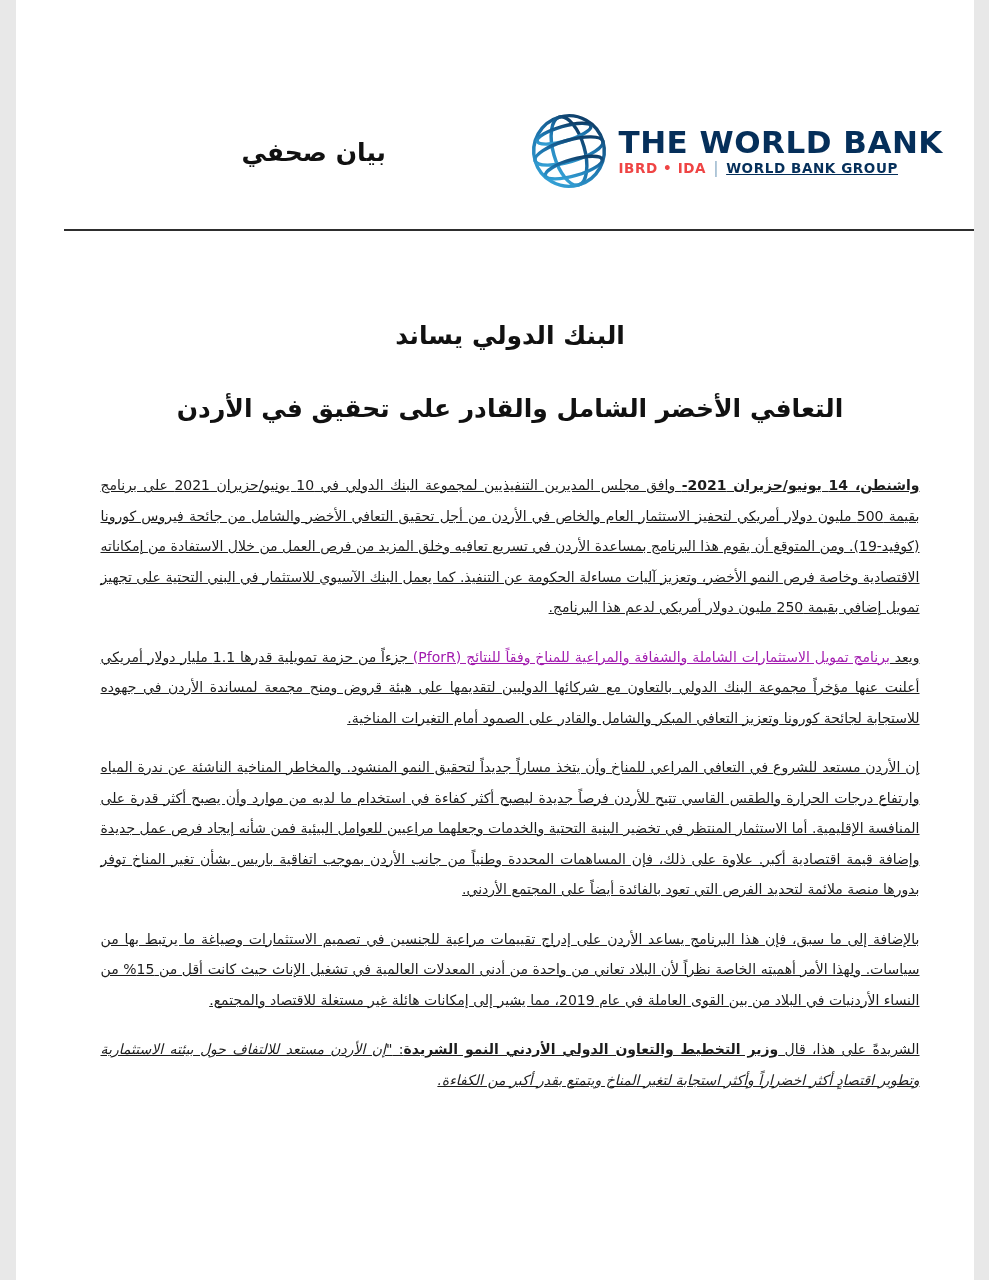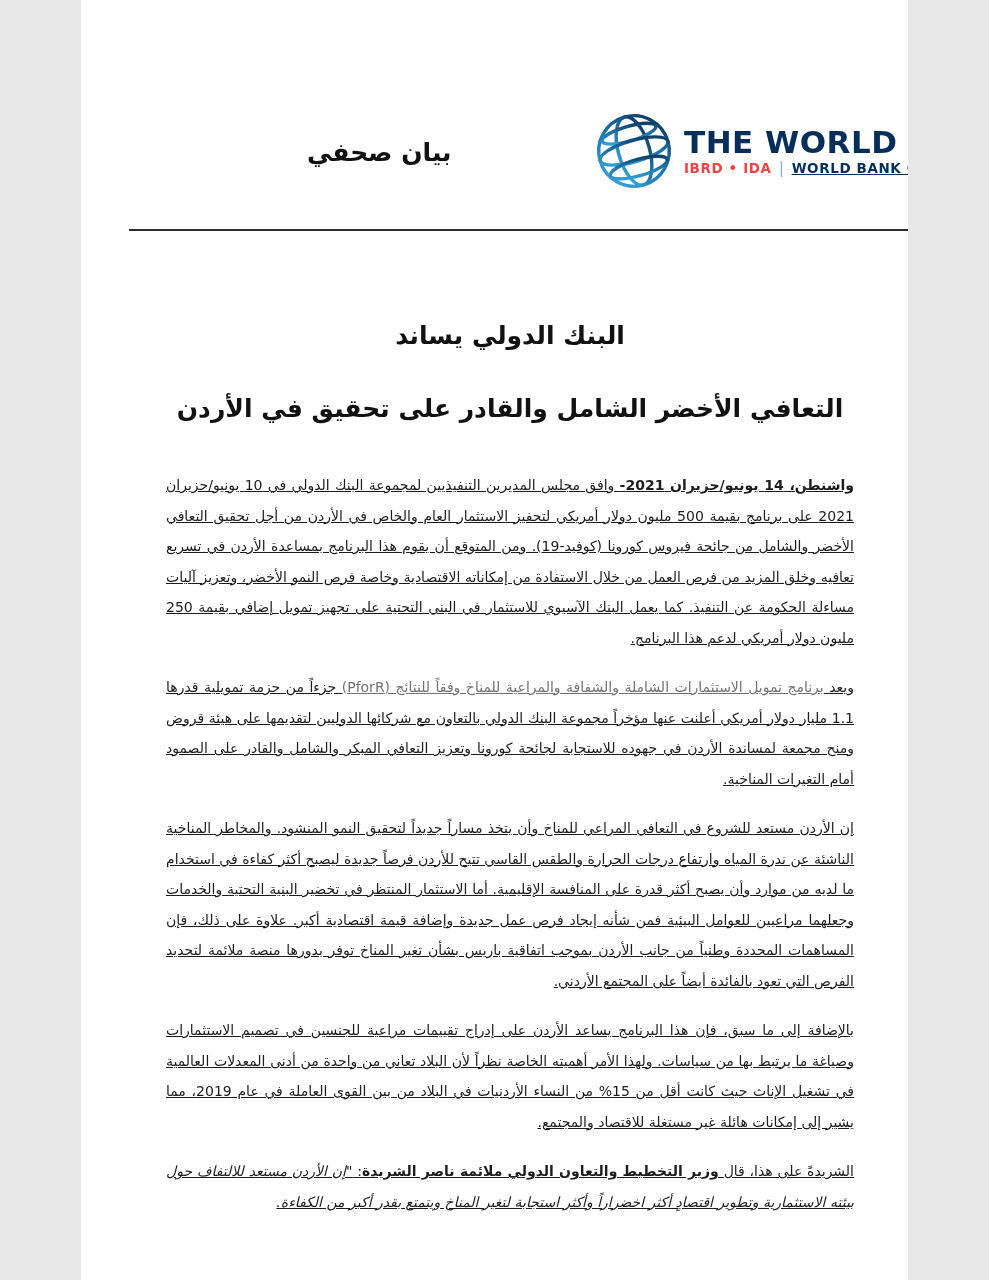--- a/index.html
+++ b/index.html
@@ -1,18 +1,18 @@
 <!DOCTYPE html>
 <html lang="ar"><head>
 <meta charset="utf-8">
 <style>
   html,body{margin:0;padding:0;background:#e8e8e8;}
   .page{
     position:relative;
-    width:827px;height:1280px;
+    width:958px;height:1280px;
     margin:0 auto;
     background:#ffffff;
     font-family:"DejaVu Sans", sans-serif;
     color:#1c1c1c;
     overflow:hidden;
   }
   
   .doc-type{
     position:absolute;
     left:226px;top:138px;
@@ -68,21 +68,21 @@
     margin:0 0 19px 0;
     font-size:14px;
     line-height:30.5px;
     text-align:justify;
     color:#1c1c1c;
     text-decoration:underline;
   }
   .b{font-weight:bold;}
   .i{font-style:italic;}
   a.doc-link{
-    color:#737373;
+    color:#a21caf;
     text-decoration:underline;
     cursor:pointer;
   }
 </style>
 </head>
 <body>
 
 <div class="page">
 
   <div class="doc-type">بيان صحفي</div>
@@ -128,16 +128,16 @@
     </h1>
 
     <p><span class="b">واشنطن، 14 يونيو/حزيران 2021-</span><span> وافق مجلس المديرين التنفيذيين لمجموعة البنك الدولي في 10 يونيو/حزيران 2021 على برنامج بقيمة 500 مليون دولار أمريكي لتحفيز الاستثمار العام والخاص في الأردن من أجل تحقيق التعافي الأخضر والشامل من جائحة فيروس كورونا (كوفيد-19).  ومن المتوقع أن يقوم هذا البرنامج بمساعدة الأردن في تسريع تعافيه وخلق المزيد من فرص العمل من خلال الاستفادة من إمكاناته الاقتصادية وخاصة فرص النمو الأخضر، وتعزيز آليات مساءلة الحكومة عن التنفيذ. كما يعمل البنك الآسيوي للاستثمار في البني التحتية على تجهيز تمويل إضافي بقيمة 250 مليون دولار أمريكي لدعم هذا البرنامج.</span></p>
 
     <p><span>ويعد </span><a class="doc-link" href="#">برنامج تمويل الاستثمارات الشاملة والشفافة والمراعية للمناخ وفقاً للنتائج (PforR)</a><span> جزءاً من حزمة تمويلية قدرها 1.1 مليار دولار أمريكي أعلنت عنها مؤخراً مجموعة البنك الدولي بالتعاون مع شركائها الدوليين لتقديمها على هيئة قروض ومنح مجمعة لمساندة الأردن في جهوده للاستجابة لجائحة كورونا وتعزيز التعافي المبكر والشامل والقادر على الصمود أمام التغيرات المناخية.</span></p>
 
     <p>إن الأردن مستعد للشروع في التعافي المراعي للمناخ وأن يتخذ مساراً جديداً لتحقيق النمو المنشود. والمخاطر المناخية الناشئة عن ندرة المياه وارتفاع درجات الحرارة والطقس القاسي تتيح للأردن فرصاً جديدة ليصبح أكثر كفاءة في استخدام ما لديه من موارد وأن يصبح أكثر قدرة على المنافسة الإقليمية. أما الاستثمار المنتظر في تخضير البنية التحتية والخدمات وجعلهما مراعيين للعوامل البيئية فمن شأنه إيجاد فرص عمل جديدة وإضافة قيمة اقتصادية أكبر. علاوة على ذلك، فإن المساهمات المحددة وطنياً من جانب الأردن بموجب اتفاقية باريس بشأن تغير المناخ توفر بدورها منصة ملائمة لتحديد الفرص التي تعود بالفائدة أيضاً على المجتمع الأردني.</p>
 
     <p>بالإضافة إلى ما سبق، فإن هذا البرنامج يساعد الأردن على إدراج تقييمات مراعية للجنسين في تصميم الاستثمارات وصياغة ما يرتبط بها من سياسات. ولهذا الأمر أهميته الخاصة نظراً لأن البلاد تعاني من واحدة من أدنى المعدلات العالمية في تشغيل الإناث حيث كانت أقل من 15% من النساء الأردنيات في البلاد من بين القوى العاملة في عام 2019، مما يشير إلى إمكانات هائلة غير مستغلة للاقتصاد والمجتمع.</p>
 
-    <p><span>الشريدةً على هذا، قال </span><span class="b">وزير التخطيط والتعاون الدولي ملائمة ناصر الشريدة</span><span>: </span><span class="i">"إن الأردن مستعد للالتفاف حول بيئته الاستثمارية وتطوير اقتصادٍ أكثر اخضراراً وأكثر استجابة لتغير المناخ ويتمتع بقدر أكبر من الكفاءة.</span></p>
+    <p><span>الشريدةً على هذا، قال </span><span class="b">وزير التخطيط والتعاون الدولي الأردني النمو الشريدة</span><span>: </span><span class="i">"إن الأردن مستعد للالتفاف حول بيئته الاستثمارية وتطوير اقتصادٍ أكثر اخضراراً وأكثر استجابة لتغير المناخ ويتمتع بقدر أكبر من الكفاءة.</span></p>
 
   </div>
 </div>
 
 </body></html>

